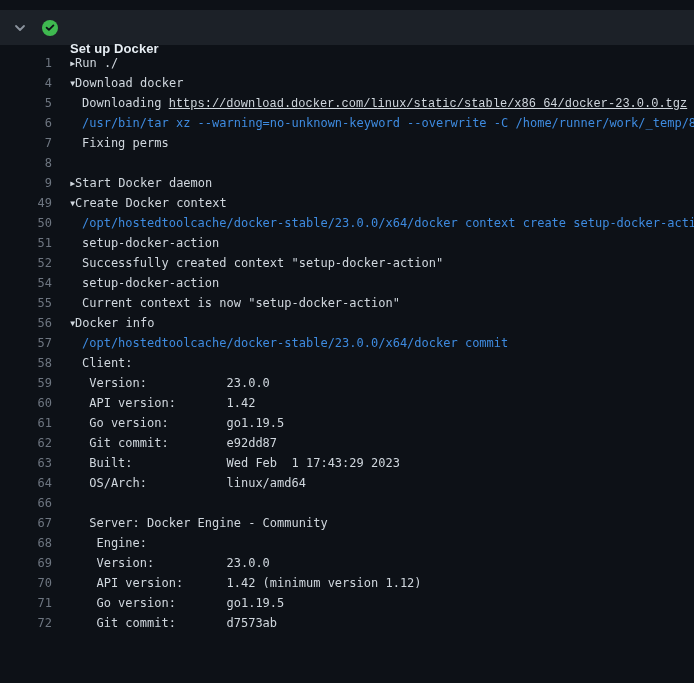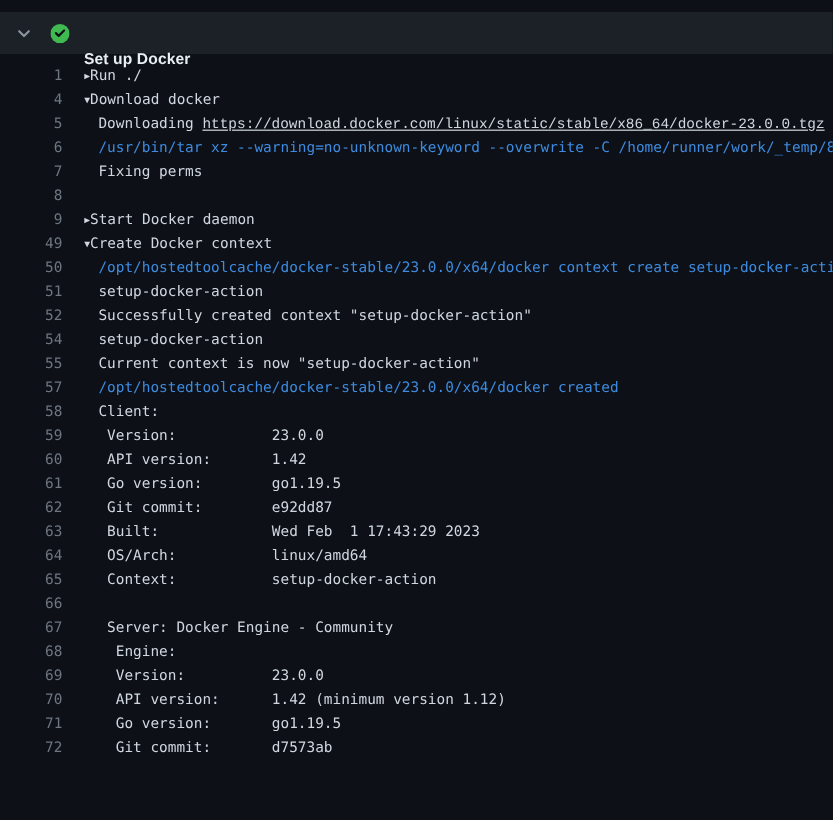--- a/index.html
+++ b/index.html
@@ -163,24 +163,28 @@
   <div class="row indent">
     <span class="num">54</span>
     <span class="content">setup-docker-action</span>
   </div>
 
   <div class="row indent">
     <span class="num">55</span>
     <span class="content">Current context is now "setup-docker-action"</span>
   </div>
 
+  <div class="row group">
+    <span class="num">56</span>
+    <span class="content"><span class="arrow">▼</span>Docker info</span>
+  </div>
 
   <div class="row indent">
     <span class="num">57</span>
-    <span class="content command">/opt/hostedtoolcache/docker-stable/23.0.0/x64/docker created</span>
+    <span class="content command">/opt/hostedtoolcache/docker-stable/23.0.0/x64/docker commit</span>
   </div>
 
   <div class="row indent">
     <span class="num">58</span>
     <span class="content">Client:</span>
   </div>
 
   <div class="row indent">
     <span class="num">59</span>
     <span class="content"> Version:           23.0.0</span>
@@ -204,24 +208,20 @@
   <div class="row indent">
     <span class="num">63</span>
     <span class="content"> Built:             Wed Feb  1 17:43:29 2023</span>
   </div>
 
   <div class="row indent">
     <span class="num">64</span>
     <span class="content"> OS/Arch:           linux/amd64</span>
   </div>
 
-  <div class="row indent">
-    <span class="num">65</span>
-    <span class="content"> Context:           setup-docker-action</span>
-  </div>
 
   <div class="row indent">
     <span class="num">66</span>
     <span class="content"></span>
   </div>
 
   <div class="row indent">
     <span class="num">67</span>
     <span class="content"> Server: Docker Engine - Community</span>
   </div>

